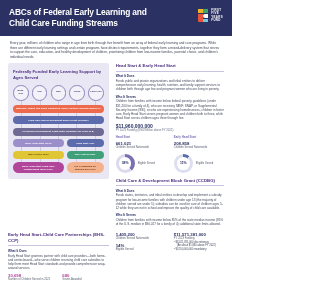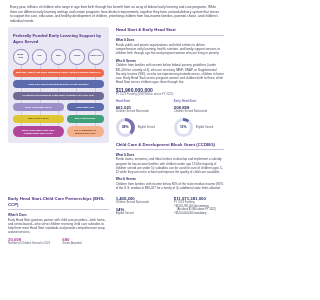--- a/index.html
+++ b/index.html
@@ -154,20 +154,38 @@
   .br { width: 112px; }
   .bottom-stats { display: flex; gap: 8px; }
   .bs-col { flex: 1; }
   .bullet { color:#44495c; font-size: 2.6px; line-height: 3.5px; }
 </style>
 </head>
 <body>
 
 <div class="page">
 
+  <div class="header">
+    <h1>ABCs of Federal Early Learning and Child Care Funding Streams</h1>
+    <div class="logo">
+      <div class="logo-mark">
+        <i class="lm1"></i>
+          <i class="lm2"></i>
+          <i class="lm3"></i>
+          <i class="lm4"></i>
+          <i class="lm5"></i>
+      </div>
+      <div>
+        <div class="logo-text">FIRST</div>
+        <div class="logo-text">FIVE</div>
+        <div class="logo-text">YEARS</div>
+        <div class="logo-text">FUND</div>
+      </div>
+    </div>
+  </div>
 
   <div class="intro">Every year, millions of children who range in age from birth through five benefit from an array of federal early learning and care programs. While there are different early learning settings and certain programs have distinct requirements, together they form a mixed-delivery system that strives to support the care, education, and healthy development of children, prioritizing children from low-income families, parental choice, and children's individual needs.</div>
 
   <div class="body">
 
     <div class="col-left">
       <div class="panel">
         <div class="panel-title">Federally Funded Early Learning Support by Ages Served</div>
 
         <div class="age-row">

